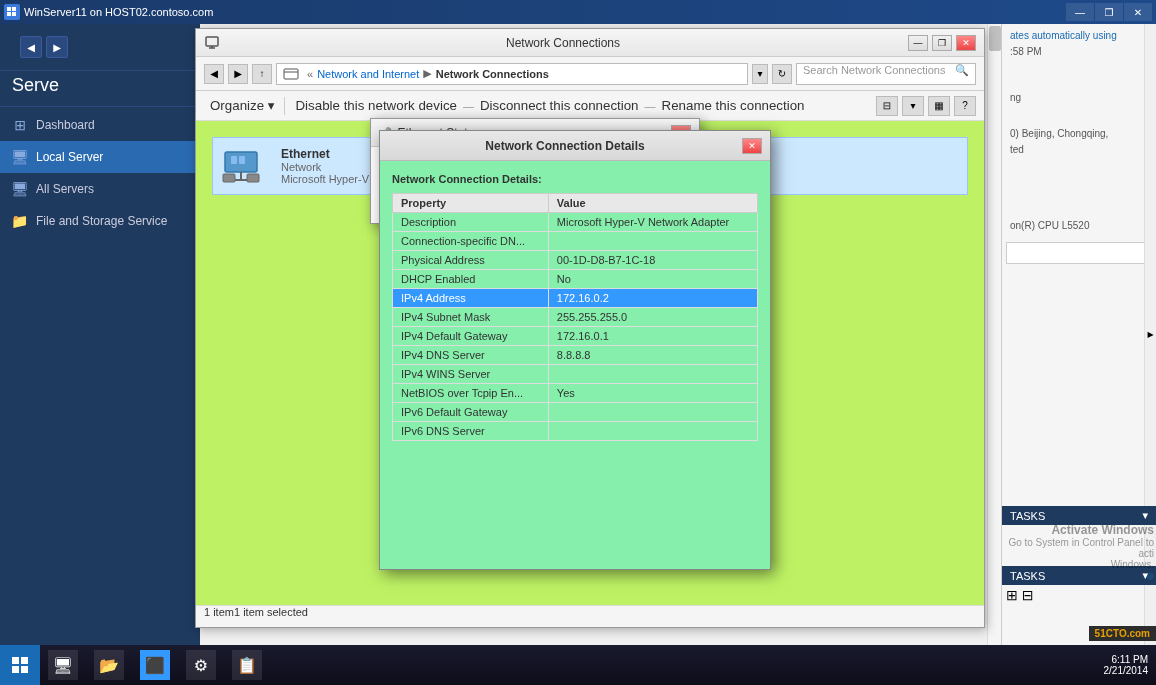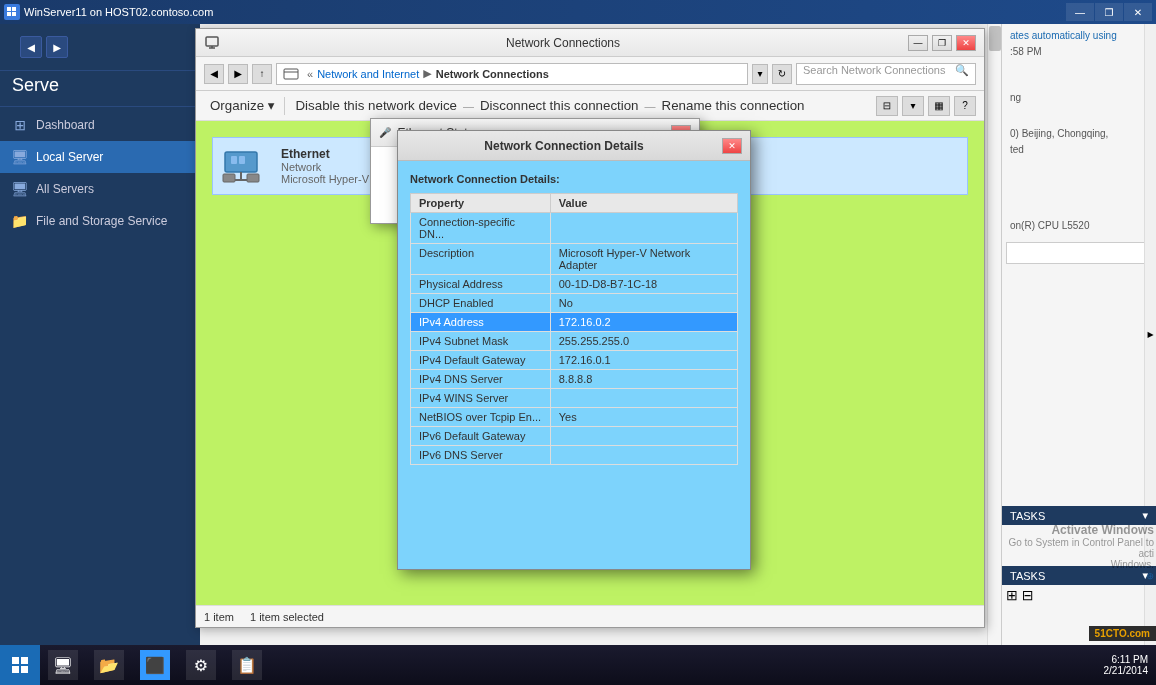--- a/index.html
+++ b/index.html
@@ -48,30 +48,30 @@
     .nc-toolbar-btn { padding: 2px 6px; cursor: pointer; color: #333; background: transparent; border: none; }
     .nc-toolbar-sep { width: 1px; height: 18px; background: #ccc; margin: 0 4px; }
 
     
     .nc-content { flex: 1; background: #bef264; padding: 16px; overflow: auto; }
     .nc-item { display: flex; gap: 16px; align-items: center; cursor: pointer; padding: 4px; }
     .nc-item-text h3 { font-size: 12px; color: #333; }
     .nc-item-text p { font-size: 11px; color: #666; }
 
     
-    .nc-statusbar { height: 22px; background: #f5f5f5; border-top: 1px solid #ddd; display: flex; align-items: center; padding: 0 8px; font-size: 11px; color: #333; gap: 16px; }
+    .nc-statusbar { height: 22px; background: #f5f5f5; border-top: 1px solid #ddd; display: flex; align-items: flex-start; padding: 0 8px; font-size: 11px; color: #333; }
 
     
     .eth-status { position: absolute; top: 90px; left: 330px; width: 360px; height: 420px; background: white; border: 1px solid #999; box-shadow: 3px 3px 12px rgba(0,0,0,0.4); z-index: 40; display: flex; flex-direction: column; }
     .eth-titlebar { height: 28px; background: linear-gradient(to bottom, #f5f5f5, #e8e8e8); display: flex; align-items: center; padding: 0 8px; border-bottom: 1px solid #ccc; }
     .eth-title { font-size: 12px; color: #333; flex: 1; }
     .eth-win-btn { width: 20px; height: 16px; border: 1px solid #aaa; background: linear-gradient(to bottom, #f88, #e44); display: flex; align-items: center; justify-content: center; cursor: pointer; font-size: 9px; color: white; margin-left: 2px; }
 
     
-    .ncd-dialog { position: absolute; top: 130px; left: 397px; width: 354px; height: 440px; background: #7dd3fc; border: 1px solid #888; box-shadow: 4px 4px 15px rgba(0,0,0,0.5); z-index: 50; display: flex; flex-direction: column; }
+    .ncd-dialog { position: absolute; top: 130px; left: 379px; width: 392px; height: 440px; background: #86efac; border: 1px solid #888; box-shadow: 4px 4px 15px rgba(0,0,0,0.5); z-index: 50; display: flex; flex-direction: column; }
     .ncd-titlebar { height: 30px; background: linear-gradient(to bottom, #e8e8e8, #d8d8d8); display: flex; align-items: center; padding: 0 8px; border-bottom: 1px solid #bbb; }
     .ncd-title { font-size: 12px; color: #333; flex: 1; text-align: center; font-weight: bold; }
     .ncd-close-btn { width: 20px; height: 16px; border: 1px solid #aaa; background: linear-gradient(to bottom, #f88, #e44); display: flex; align-items: center; justify-content: center; cursor: pointer; font-size: 9px; color: white; }
 
     .ncd-content { padding: 12px; flex: 1; overflow: hidden; }
     .ncd-subtitle { font-size: 11px; color: #333; margin-bottom: 8px; font-weight: bold; }
 
     .ncd-table { width: 100%; border-collapse: collapse; font-size: 11px; }
     .ncd-table th { background: #e8e8e8; padding: 3px 8px; text-align: left; font-weight: bold; border: 1px solid #ccc; color: #333; }
     .ncd-table td { padding: 3px 8px; border: 1px solid #ddd; color: #333; vertical-align: top; }
@@ -291,26 +291,26 @@
     <div class="ncd-subtitle">Network Connection Details:</div>
     <table class="ncd-table">
       <thead>
         <tr>
           <th>Property</th>
           <th>Value</th>
         </tr>
       </thead>
       <tbody id="ncd-tbody">
       <tr>
+            <td>Description</td>
+            <td>Microsoft Hyper-V Network Adapter</td>
+          </tr>
+          <tr>
             <td>Connection-specific DN...</td>
             <td></td>
-          </tr>
-          <tr>
-            <td>Description</td>
-            <td>Microsoft Hyper-V Network Adapter</td>
           </tr>
           <tr>
             <td>Physical Address</td>
             <td>00-1D-D8-B7-1C-18</td>
           </tr>
           <tr>
             <td>DHCP Enabled</td>
             <td>No</td>
           </tr>
           <tr class="highlight">

